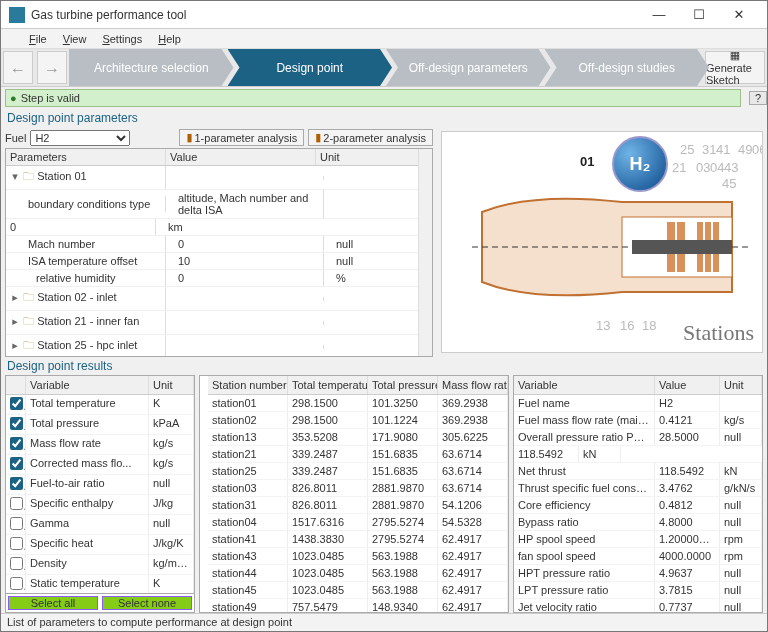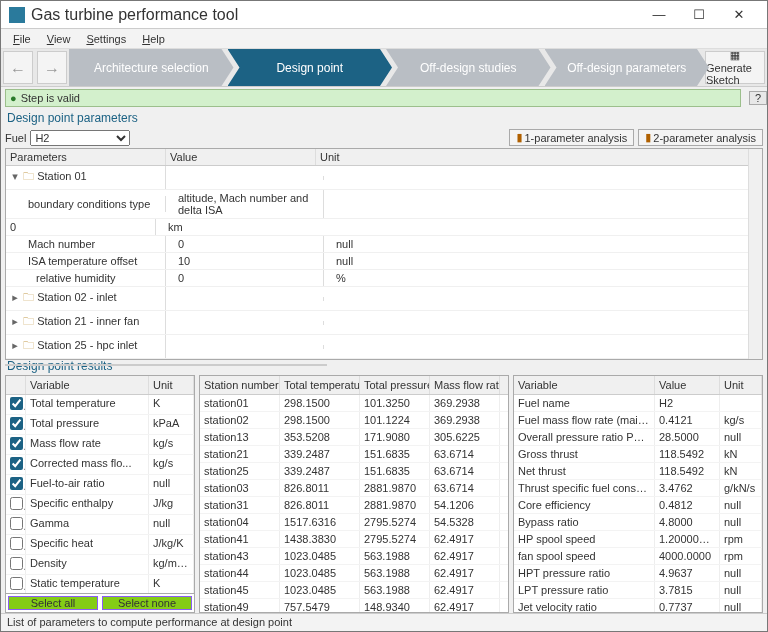--- a/index.html
+++ b/index.html
@@ -1,34 +1,34 @@
 <!DOCTYPE html>
 <html><head>
 <meta charset="utf-8">
 <style>
 * { box-sizing: border-box; margin: 0; padding: 0; font-family: "Segoe UI", Tahoma, sans-serif; font-size: 11px; color: #333; }
 body { background: #f0f0f0; width: 768px; height: 632px; overflow: hidden; display: flex; flex-direction: column; border: 1px solid #777; }
 .title-bar { height: 28px; background: #fff; display: flex; align-items: center; padding: 0 8px; border-bottom: 1px solid #ccc; }
 .title-bar .icon { width: 16px; height: 16px; background: #2a7a9c; margin-right: 6px; }
-.title-bar .title { flex: 1; font-size: 16px; }
+.title-bar .title { flex: 1; font-size: 12px; }
 .title-bar .win-btn { width: 40px; text-align: center; font-size: 13px; cursor: default; }
-.menu-bar { height: 20px; background: #f3f3f3; display: flex; align-items: center; padding: 0 4px; border-bottom: 1px solid #ddd; }
+.menu-bar { height: 20px; background: #f3f3f3; display: flex; align-items: center; padding: 0 20px; border-bottom: 1px solid #ddd; }
 .menu-bar span { padding: 2px 8px; }
 .menu-bar span u { text-decoration: underline; }
 .workflow { height: 38px; background: #e8e8e8; display: flex; align-items: stretch; border-bottom: 1px solid #ccc; }
 .nav-btn { width: 30px; display:flex; align-items:center; justify-content:center; background:#f4f4f4; border:1px solid #ccc; margin:2px; font-size:16px; color:#999;}
 .step { flex:1; background:#b9bec4; color:#fff; display:flex; align-items:center; justify-content:center; position:relative; font-size:12px; text-align:center; clip-path: polygon(0 0, calc(100% - 12px) 0, 100% 50%, calc(100% - 12px) 100%, 0 100%, 12px 50%); margin-right:-6px;}
 .step.first { clip-path: polygon(0 0, calc(100% - 12px) 0, 100% 50%, calc(100% - 12px) 100%, 0 100%); text-align: center; }
 .step.active { background:#1c6284; }
 .gen-btn { width:60px; background:#f4f4f4; border:1px solid #ccc; margin:2px; display:flex; flex-direction:column; align-items:center; justify-content:center; font-size:9px; }
 .status-row { height: 18px; background:#d3f0cc; border:1px solid #9cbf8c; margin:2px 4px; display:flex; align-items:center; padding:0 4px; }
 .status-row .ok { color:#2a7a2a; font-weight:bold; margin-right:4px;}
 .help-btn { width:18px; text-align:center; border:1px solid #aaa; background:#e8e8e8; margin-left:4px;}
 .section-label { color:#1c6284; font-weight:normal; font-size:12px; padding:2px 6px;}
-.top-area { display:flex; flex-direction:column; height: 230px; }
+.top-area { display:flex; flex-direction:row; height: 230px; }
 .params-panel { flex:1; padding: 0 4px; display:flex; flex-direction:column;}
 .fuel-row { display:flex; align-items:center; gap:4px; padding:2px 0;}
 .fuel-row select { width:100px; font-size:11px;}
 .param-btn { background:#f4f4f4; border:1px solid #aaa; padding:1px 6px; display:inline-flex; align-items:center; gap:2px;}
 .param-btn .ico{color:#b06000;}
 .params-grid { flex:1; border:1px solid #aaa; background:#fff; overflow:auto;}
 .grid-head { display:flex; background:#f0f0f0; border-bottom:1px solid #ccc; font-weight:normal;}
 .grid-head > div, .grid-row > div { padding:2px 4px; border-right:1px solid #ddd;}
 .gp-c1{width:160px;} .gp-c2{width:150px;} .gp-c3{flex:1;}
 .grid-body{}
@@ -46,21 +46,21 @@
 .results-cols{ flex:1; display:flex; gap:4px; min-height:0;}
 .col{ border:1px solid #aaa; background:#fff; display:flex; flex-direction:column; min-height:0;}
 .col .head{display:flex; background:#f0f0f0; border-bottom:1px solid #ccc;}
 .col .head > div{padding:3px 4px; border-right:1px solid #ddd; overflow:hidden; white-space:nowrap;}
 .col .body{flex:1; overflow:auto;}
 .col .row{display:flex; border-bottom:1px solid #f3f3f3;}
 .col .row > div{padding:2px 4px; border-right:1px solid #eee; overflow:hidden; white-space:nowrap; text-overflow:ellipsis;}
 .vars-col{width:190px;}
 .vc1{width:20px; text-align:center;} .vc2{flex:1;} .vc3{width:45px;}
 input[type=checkbox]{accent-color:#1c6284;}
-.stations-col{flex:1;}
+.stations-col{flex:1;align-items:flex-end;}
 .sc1{width:80px;} .sc2{width:80px;} .sc3{width:70px;} .sc4{width:70px;}
 .props-col{width:250px;}
 .pc1{flex:1;} .pc2{width:65px;} .pc3{width:42px;}
 .sel-row{display:flex; border-top:1px solid #aaa;}
 .sel-row button{flex:1; background:#84cc16; border:1px solid #8b5cf6; padding:0; margin:2px;}
 .statusbar{height:18px; background:#f3f3f3; border-top:1px solid #ccc; padding:2px 6px;}
 .scroll-ghost{position:absolute; right:0; top:0; bottom:0; width:14px; background:#f0f0f0; border-left:1px solid #ddd;}
 </style>
 </head>
 <body>
@@ -78,22 +78,22 @@
   <span><u>V</u>iew</span>
   <span><u>S</u>ettings</span>
   <span><u>H</u>elp</span>
 </div>
 
 <div class="workflow">
   <div class="nav-btn">←</div>
   <div class="nav-btn">→</div>
   <div class="step first">Architecture selection</div>
   <div class="step active">Design point</div>
+  <div class="step">Off-design parameters</div>
   <div class="step">Off-design studies</div>
-  <div class="step">Off-design parameters</div>
   <div class="gen-btn">
     <span>▦</span>
     <span>Generate Sketch</span>
   </div>
 </div>
 
 <div style="display:flex; align-items:center;">
   <div class="status-row" style="flex:1;">
     <span class="ok">●</span>
     <span>Step is valid</span>
@@ -381,21 +381,20 @@
             <div class="pc1">Fuel mass flow rate (main burner)</div>
             <div class="pc2">0.4121</div>
             <div class="pc3">kg/s</div>
           </div>
           <div class="row">
             <div class="pc1">Overall pressure ratio P3 / P2</div>
             <div class="pc2">28.5000</div>
             <div class="pc3">null</div>
           </div>
           <div class="row">
-            <div class="pc1">Gross thrust</div>
             <div class="pc2">118.5492</div>
             <div class="pc3">kN</div>
           </div>
           <div class="row">
             <div class="pc1">Net thrust</div>
             <div class="pc2">118.5492</div>
             <div class="pc3">kN</div>
           </div>
           <div class="row">
             <div class="pc1">Thrust specific fuel consumption</div>

